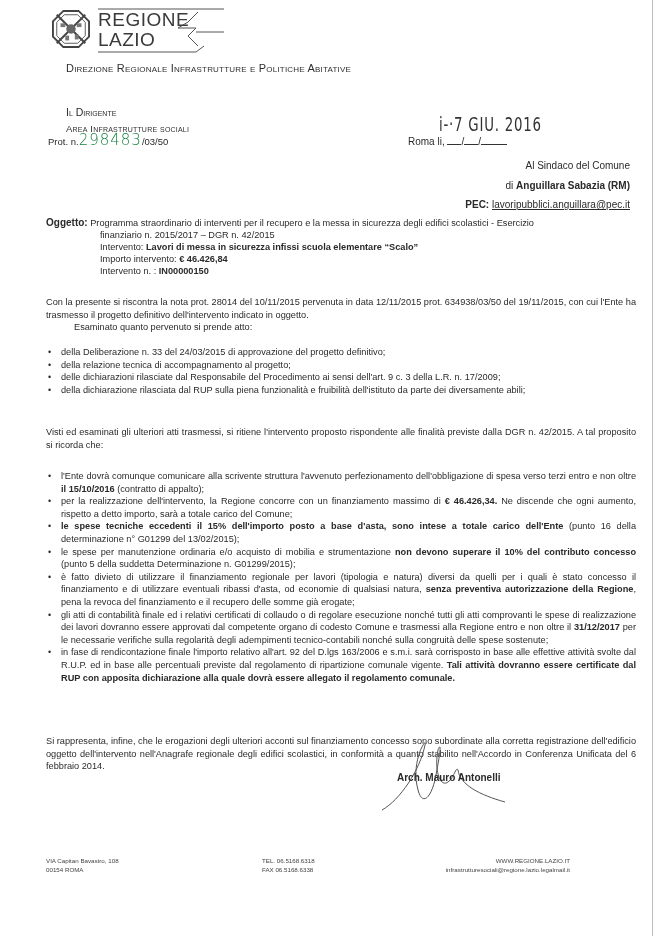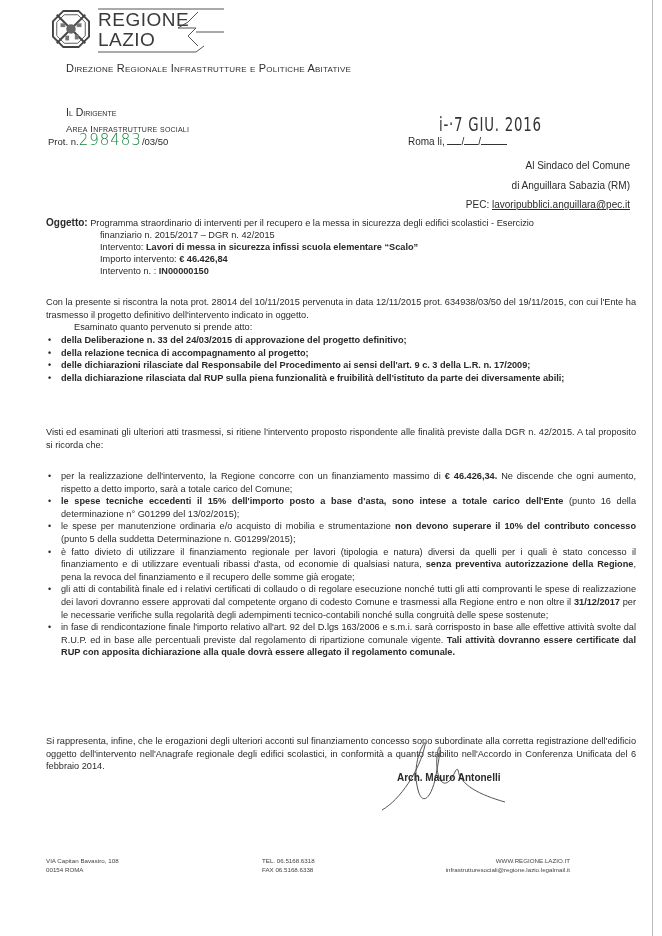--- a/index.html
+++ b/index.html
@@ -20,32 +20,32 @@
     .dirigente { position: absolute; left: 66px; top: 106px; font-size: 10.5px; font-variant: small-caps; }
     .prot { position: absolute; left: 48px; top: 131px; font-size: 9.5px; }
     .prot .hand { font-family: "DejaVu Sans", sans-serif; font-size: 15px; letter-spacing: 1px; color: #15803d; font-weight: 300; }
     .stamp { position: absolute; left: 439px; top: 113px; font-family: "DejaVu Sans Condensed", "DejaVu Sans", sans-serif; font-size: 19px; color: #333; transform: scaleX(0.78); transform-origin: left; letter-spacing: 1px; }
     .roma { position: absolute; left: 408px; top: 135px; font-size: 10px; }
     .roma .blank { display: inline-block; border-bottom: 1px solid #333; height: 9px; }
     .addr { position: absolute; right: 32px; font-size: 10px; text-align: right; }
     .addr.l1 { top: 160px; }
     .addr.l2 { top: 180px; }
     .addr.l3 { top: 199px; }
-    .addr b { font-weight: normal; }
+    .addr b { font-weight: bold; }
     .addr a { color: #2a2a2a; text-decoration: underline; }
     .oggetto { position: absolute; left: 46px; top: 217px; width: 590px; font-size: 9.2px; line-height: 12px; }
     .oggetto .lbl { font-weight: bold; font-size: 10px; }
     .oggetto .ind { padding-left: 54px; }
     .body-text { position: absolute; left: 46px; width: 590px; font-size: 9.2px; line-height: 12.6px; text-align: justify; }
     .p1 { top: 296px; }
     .p1 .indent { padding-left: 28px; }
     ul.blist { list-style: none; margin: 0; padding: 0; }
     ul.blist li { position: relative; padding-left: 15px; }
     ul.blist li::before { content: "•"; position: absolute; left: 2px; top: 0; font-size: 9px; }
-    .list1 { top: 334px; font-weight: bold; }
+    .list1 { top: 346px; }
     .p2 { top: 426px; }
     .list2 { top: 470px; }
     .list2 li { margin-bottom: 0; }
     .p3 { top: 735px; }
     .sig-name { position: absolute; left: 397px; top: 772px; font-size: 10px; font-weight: bold; }
     .signature { position: absolute; left: 380px; top: 740px; width: 160px; height: 80px; }
     .footer { position: absolute; top: 856px; font-size: 6.2px; line-height: 9px; color: #444; }
     .footer.f1 { left: 46px; }
     .footer.f2 { left: 262px; }
     .footer.f3 { left: 420px; width: 150px; text-align: right; }
@@ -121,20 +121,21 @@
 <ul class="body-text blist list1">
   <li>della Deliberazione n. 33 del 24/03/2015 di approvazione del progetto definitivo;</li>
   <li>della relazione tecnica di accompagnamento al progetto;</li>
   <li>delle dichiarazioni rilasciate dal Responsabile del Procedimento ai sensi dell'art. 9 c. 3 della L.R. n. 17/2009;</li>
   <li>della dichiarazione rilasciata dal RUP sulla piena funzionalità e fruibilità dell'istituto da parte dei diversamente abili;</li>
 </ul>
 
 <div class="body-text p2">Visti ed esaminati gli ulteriori atti trasmessi, si ritiene l'intervento proposto rispondente alle finalità previste dalla DGR n. 42/2015. A tal proposito si ricorda che:</div>
 
 <ul class="body-text blist list2">
+  <li><span>l'Ente dovrà comunque comunicare alla scrivente struttura l'avvenuto perfezionamento dell'obbligazione di spesa verso terzi entro e non oltre </span><b>il 15/10/2016</b><span> (contratto di appalto);</span></li>
   <li><span>per la realizzazione dell'intervento, la Regione concorre con un finanziamento massimo di </span><b>€ 46.426,34.</b><span> Ne discende che ogni aumento, rispetto a detto importo, sarà a totale carico del Comune;</span></li>
   <li><span></span><b>le spese tecniche eccedenti il 15% dell'importo posto a base d'asta, sono intese a totale carico dell'Ente</b><span> (punto 16 della determinazione n° G01299 del 13/02/2015);</span></li>
   <li><span>le spese per manutenzione ordinaria e/o acquisto di mobilia e strumentazione </span><b>non devono superare il 10% del contributo concesso</b><span> (punto 5 della suddetta Determinazione n. G01299/2015);</span></li>
   <li><span>è fatto divieto di utilizzare il  finanziamento regionale per lavori (tipologia e natura) diversi da quelli per i quali è stato concesso il finanziamento e di utilizzare eventuali ribassi d'asta, od economie di qualsiasi natura, </span><b>senza preventiva autorizzazione della Regione</b><span>, pena la revoca del finanziamento e il recupero delle somme già erogate;</span></li>
   <li><span>gli atti di contabilità finale ed i relativi certificati di collaudo o di regolare esecuzione nonché tutti gli atti comprovanti le spese di realizzazione dei lavori dovranno essere approvati dal competente organo di codesto Comune e trasmessi alla Regione entro e non oltre il </span><b>31/12/2017</b><span> per le necessarie verifiche sulla regolarità degli adempimenti tecnico-contabili nonché sulla congruità delle spese sostenute;</span></li>
   <li><span>in fase di rendicontazione finale l'importo relativo all'art. 92 del D.lgs 163/2006 e s.m.i. sarà corrisposto in base alle effettive attività svolte dal R.U.P. ed in base alle percentuali previste dal regolamento di ripartizione comunale vigente. </span><b>Tali attività dovranno essere certificate dal RUP con apposita dichiarazione alla quale dovrà essere allegato il regolamento comunale.</b><span></span></li>
 </ul>
 
 <div class="body-text p3">Si rappresenta, infine, che le erogazioni degli ulteriori acconti sul finanziamento concesso sono subordinate alla corretta registrazione dell'edificio oggetto dell'intervento nell'Anagrafe regionale degli edifici scolastici, in conformità a quanto stabilito nell'Accordo in Conferenza Unificata del 6 febbraio 2014.</div>
 

